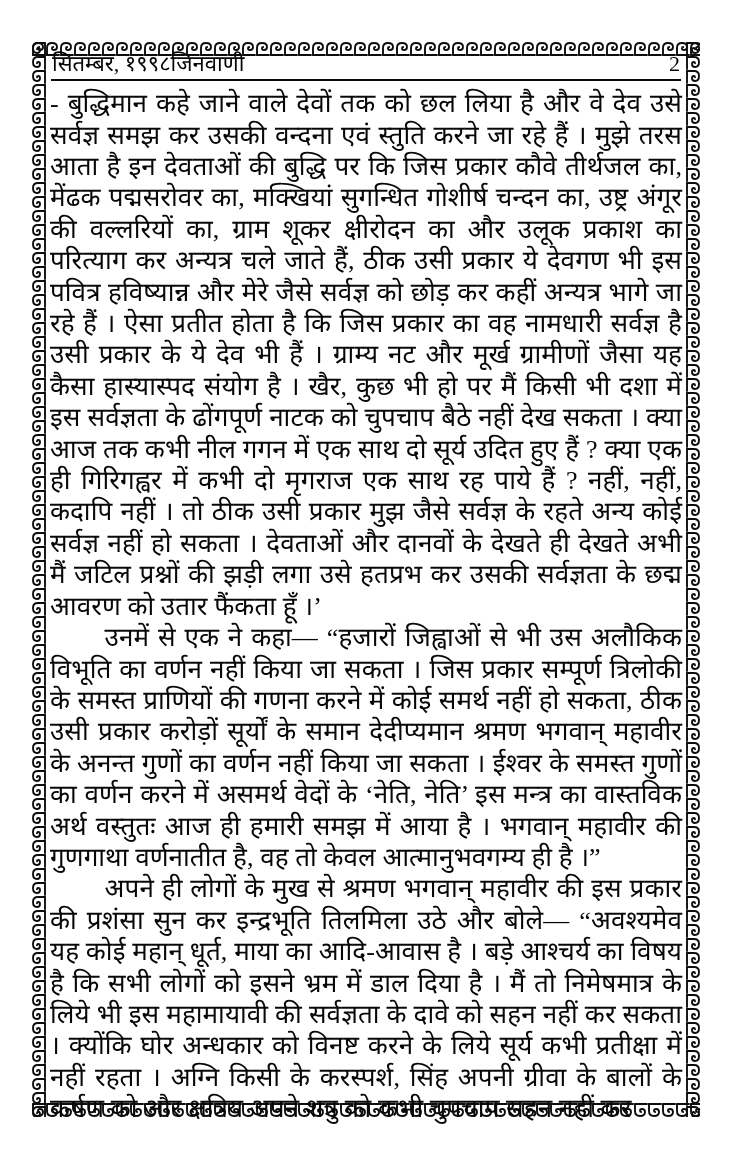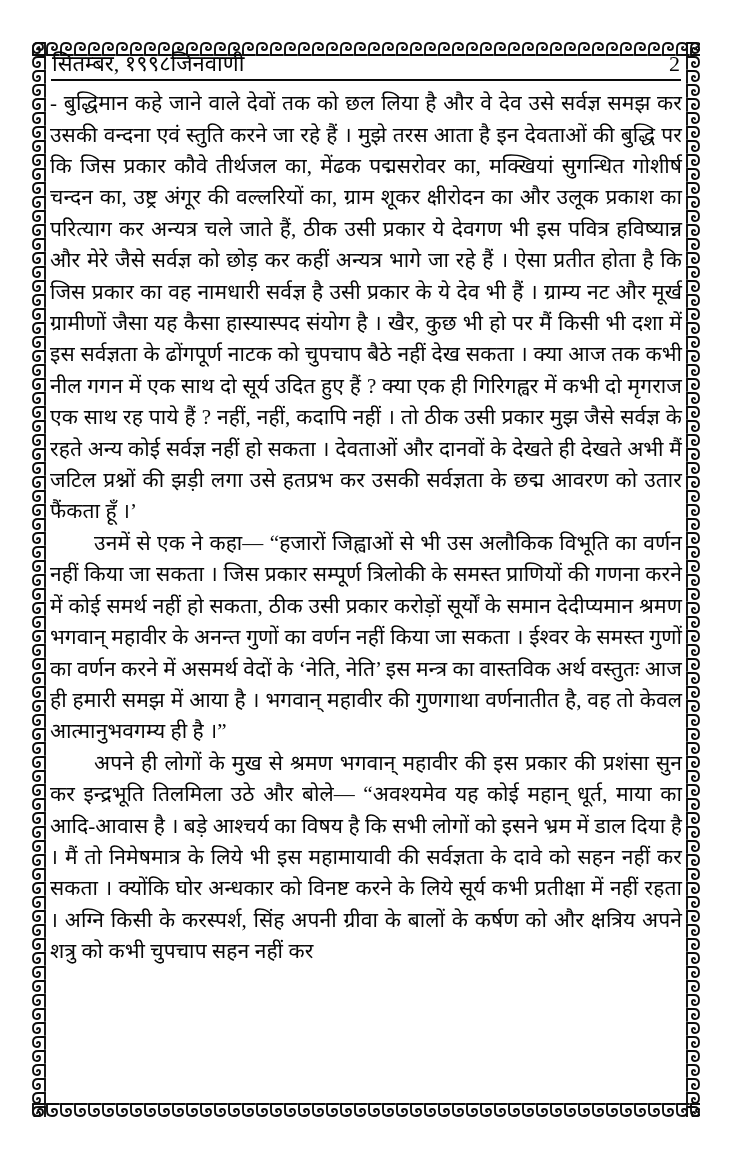--- a/index.html
+++ b/index.html
@@ -61,21 +61,21 @@
   .runhead-folio  { flex: 0 0 auto; text-align: right; }
 
   .head-rule {
     height: 0;
     border-top: 2.5px solid #0a0a0a;
     margin: 0 1px 7px 1px;
   }
 
   
   .body-text {
-    font-size: 21px;
+    font-size: 26px;
     line-height: 31.4px;
     color: #070707;
     text-align: justify;
     text-justify: inter-word;
     letter-spacing: 0.1px;
   }
   .body-text p {
     margin: 0;
     text-indent: 0;
   }

